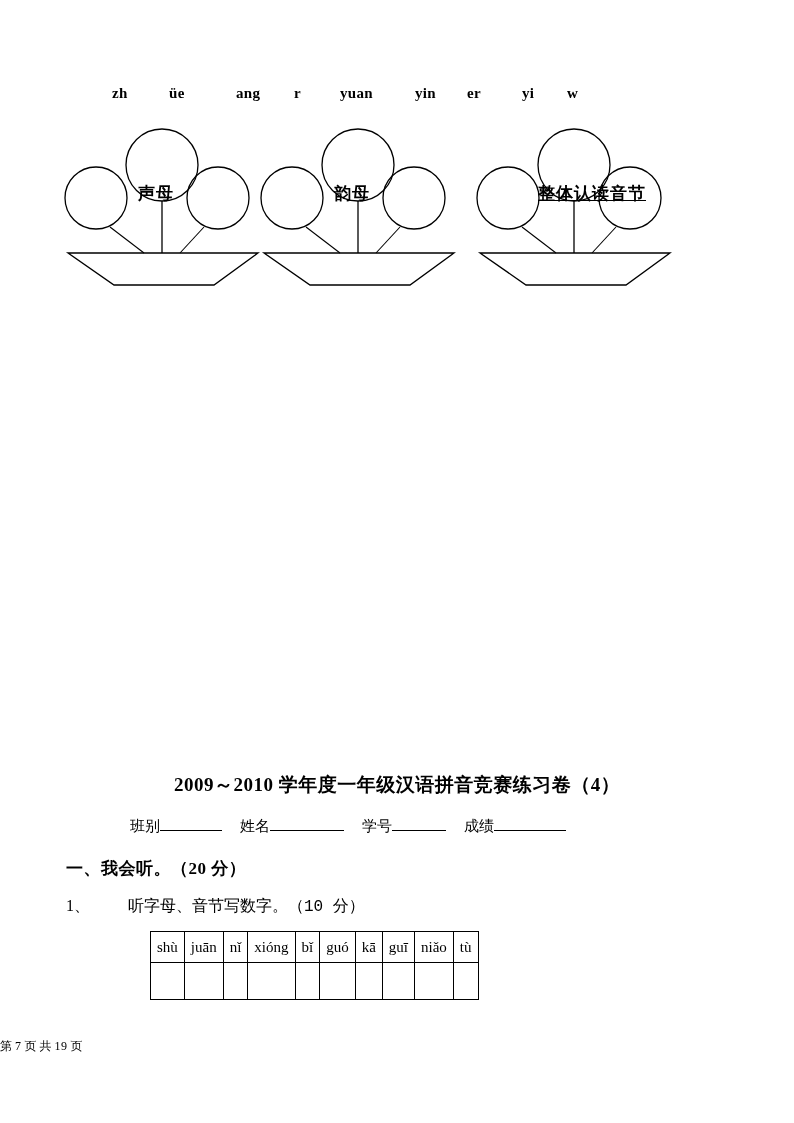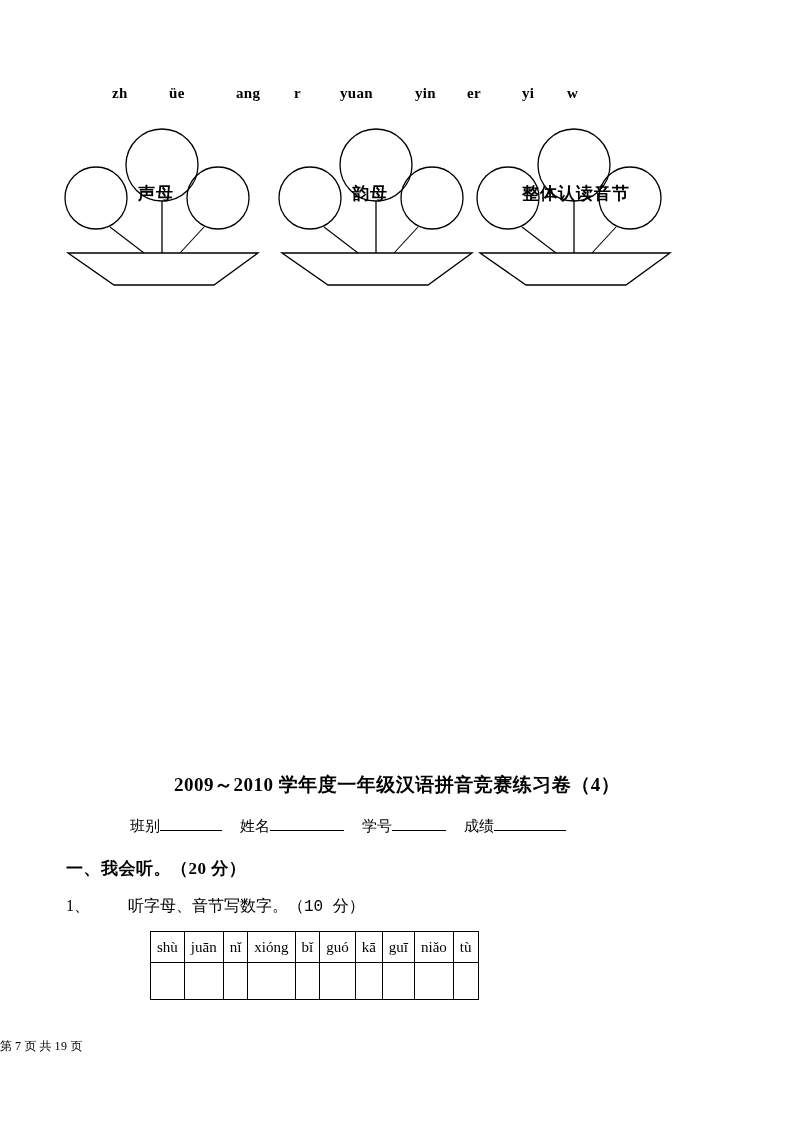--- a/index.html
+++ b/index.html
@@ -42,37 +42,37 @@
     width: 794px;
     height: 190px;
   }
   .diagram-group {
     position: absolute;
     top: 0;
     width: 210px;
     height: 190px;
   }
   .diagram-group.g1 { left: 62px; }
-  .diagram-group.g2 { left: 276px; text-align: right; }
+  .diagram-group.g2 { left: 258px; text-align: right; }
   .diagram-group.g3 { left: 474px; }
 
   .group-label {
     position: absolute;
     top: 64px;
     font-family: "Liberation Serif", "DejaVu Serif", serif;
     font-weight: bold;
     font-size: 17px;
     line-height: 20px;
     white-space: nowrap;
     z-index: 5;
     letter-spacing: 1px;
   }
   .diagram-group.g1 .group-label { left: 76px; }
   .diagram-group.g2 .group-label { left: 76px; }
-  .diagram-group.g3 .group-label { left: 48px; }
+  .diagram-group.g3 .group-label { left: 64px; text-decoration: underline; }
 
   
   #exam-title {
     position: absolute;
     left: 0;
     top: 772px;
     width: 794px;
     text-align: center;
     font-family: "Liberation Serif", "DejaVu Serif", serif;
     font-weight: bold;

